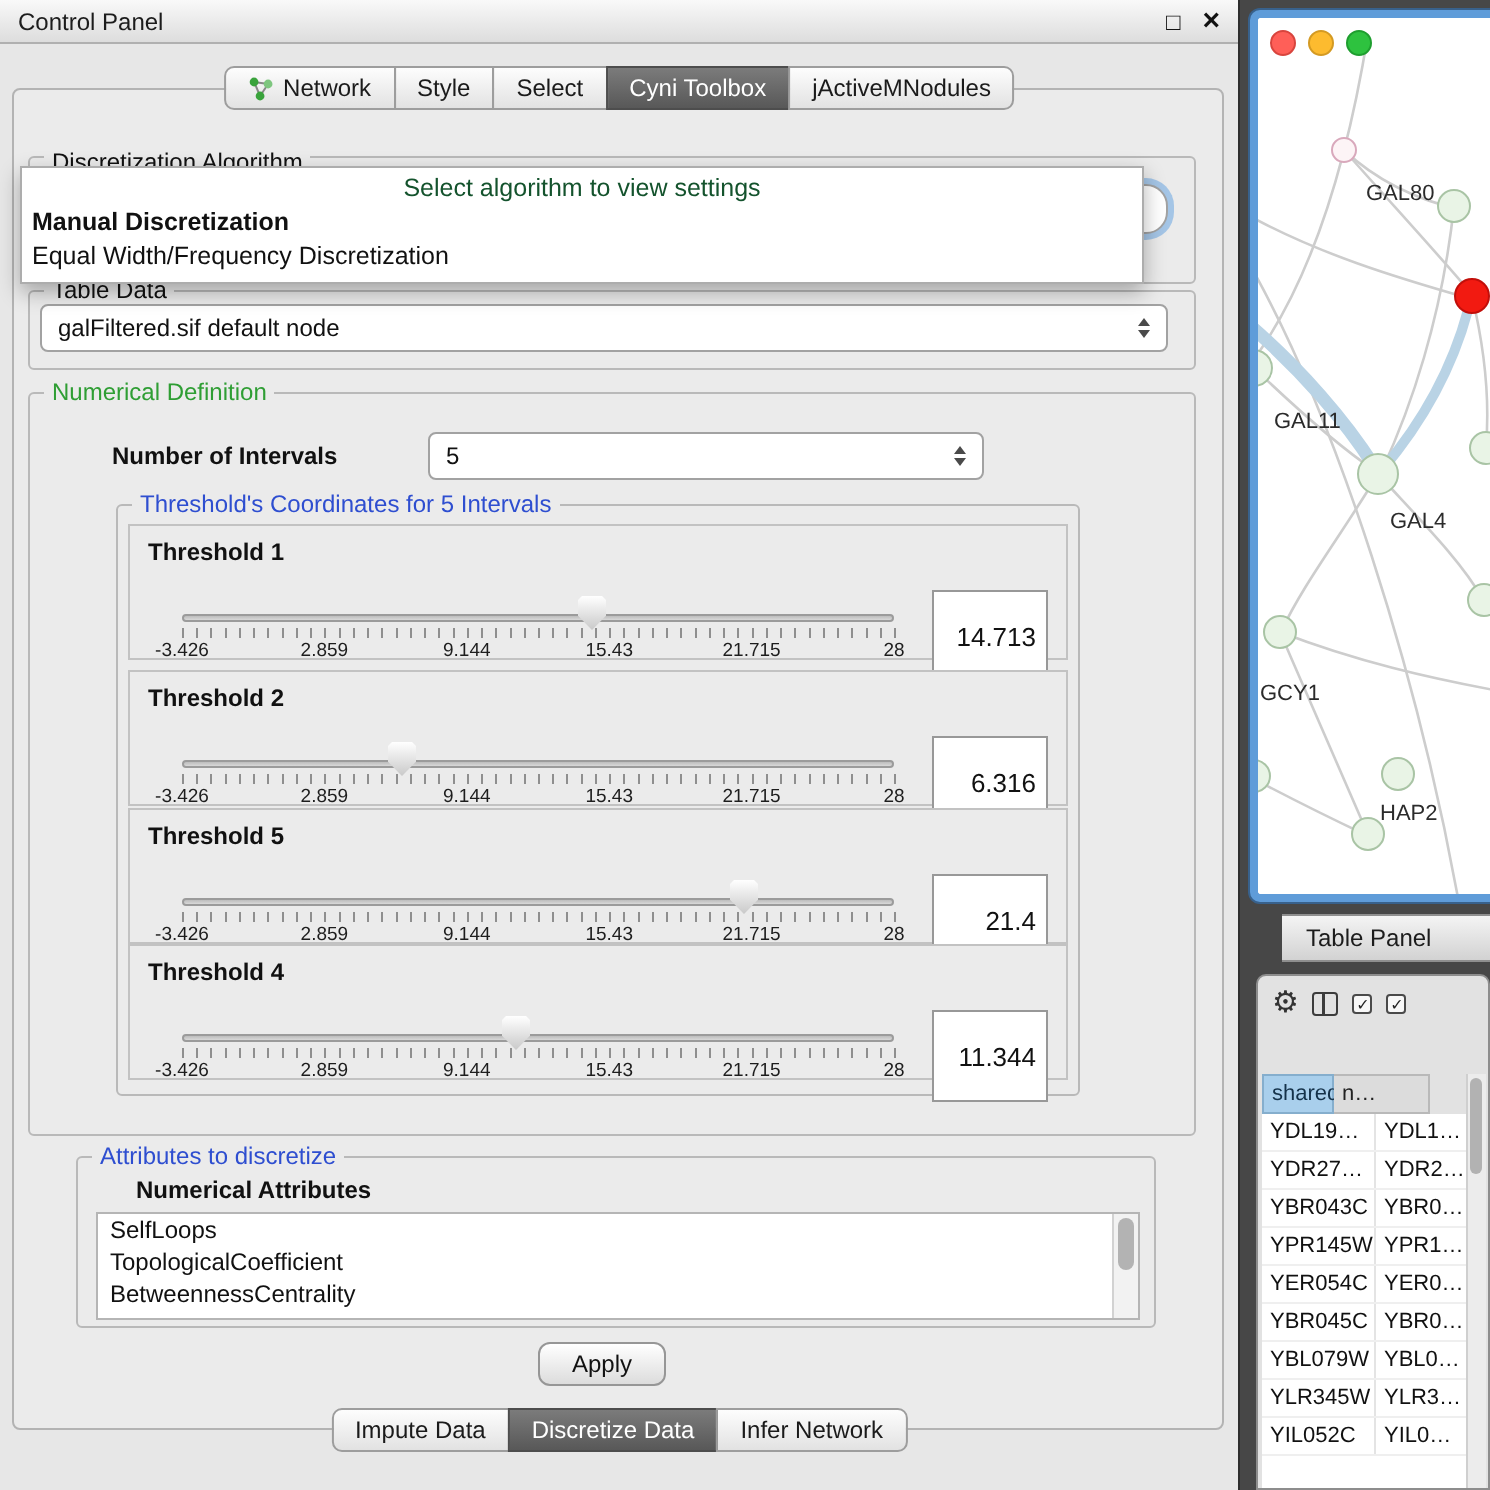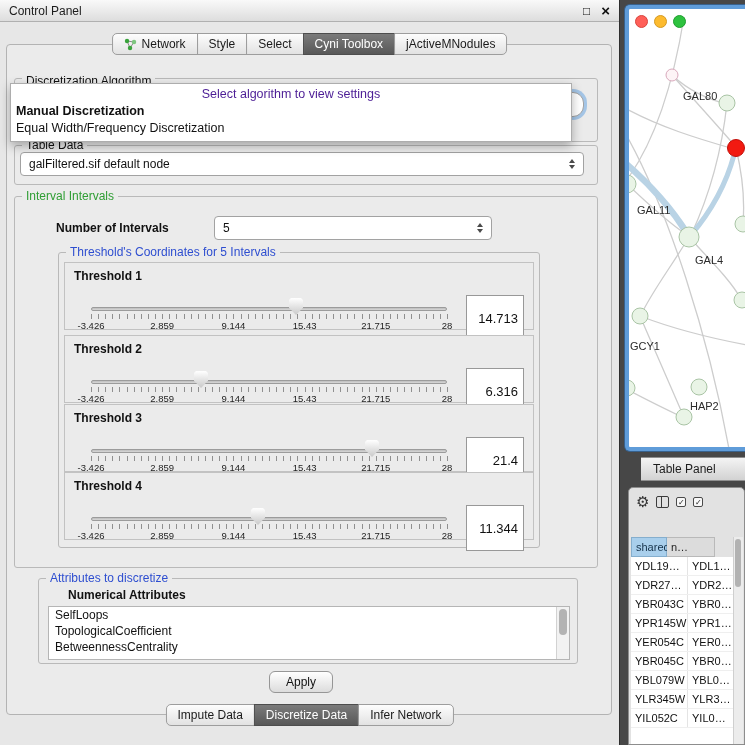--- a/index.html
+++ b/index.html
@@ -45,21 +45,21 @@
   .spin b.dn{border-top:4px solid #4a4a4a;}
 
   #algoGroup{left:14px;top:78px;width:584px;height:64px;}
   #algoTitle{left:22px;top:75px;}
   #algoCombo{left:20px;top:92px;width:564px;height:25px;border-radius:11px;z-index:3;
              box-shadow:0 0 0 3px rgba(106,166,226,.55);}
   #algoPopup{position:absolute;left:10px;top:83px;width:562px;background:#fff;
              border:1px solid #adadad;box-shadow:0 4px 10px rgba(0,0,0,.3);z-index:10;
              padding:2px 0 4px;box-sizing:border-box;}
   .popup-row{font-size:12.5px;line-height:17px;padding:0 5px;color:#111;white-space:nowrap;}
-  .popup-row.ph{text-align:center;color:#4c1d95;}
+  .popup-row.ph{text-align:center;color:#14532d;}
   .popup-row.b{font-weight:bold;}
 
   #tdGroup{left:14px;top:145px;width:584px;height:40px;}
   #tdTitle{left:22px;top:139px;}
   #tdCombo{left:20px;top:152px;width:564px;height:24px;border-radius:4px;}
 
   #intGroup{left:14px;top:196px;width:584px;height:372px;}
   #intTitle{left:22px;top:190px;}
   #cntLabel{position:absolute;left:56px;top:221px;font-size:12px;font-weight:bold;color:#111;}
   #cntCombo{left:214px;top:216px;width:278px;height:24px;border-radius:4px;}
@@ -187,21 +187,21 @@
   <span class="group-title" id="tdTitle">Table Data</span>
   <div class="combo" id="tdCombo">
     <span>galFiltered.sif default node</span>
     <span class="spin">
         <b class="up"></b>
         <b class="dn"></b>
       </span>
   </div>
 
   <div class="group" id="intGroup"></div>
-  <span class="group-title t-green" id="intTitle">Interval Intervals</span>
+  <span class="group-title t-green" id="intTitle">Numerical Definition</span>
 
   <span id="cntLabel">Number of Intervals</span>
   <div class="combo" id="cntCombo">
     <span>5</span>
     <span class="spin">
         <b class="up"></b>
         <b class="dn"></b>
       </span>
   </div>
 
@@ -230,21 +230,21 @@
     <span class="slab" style="left:26px">-3.426</span>
     <span class="slab" style="left:97.2px">2.859</span>
     <span class="slab" style="left:168.4px">9.144</span>
     <span class="slab" style="left:239.6px">15.43</span>
     <span class="slab" style="left:310.8px">21.715</span>
     <span class="slab" style="left:382px">28</span>
     <div class="vbox">6.316</div>
   </div>
 
   <div class="th-panel" id="th2">
-    <span class="th-label">Threshold 3</span>
+    <span class="th-label">Threshold 5</span>
     <div class="track"></div>
     <div class="thumb" style="left:300px"></div>
     <div class="ticks"></div>
     <span class="slab" style="left:26px">-3.426</span>
     <span class="slab" style="left:97.2px">2.859</span>
     <span class="slab" style="left:168.4px">9.144</span>
     <span class="slab" style="left:239.6px">15.43</span>
     <span class="slab" style="left:310.8px">21.715</span>
     <span class="slab" style="left:382px">28</span>
     <div class="vbox">21.4</div>

